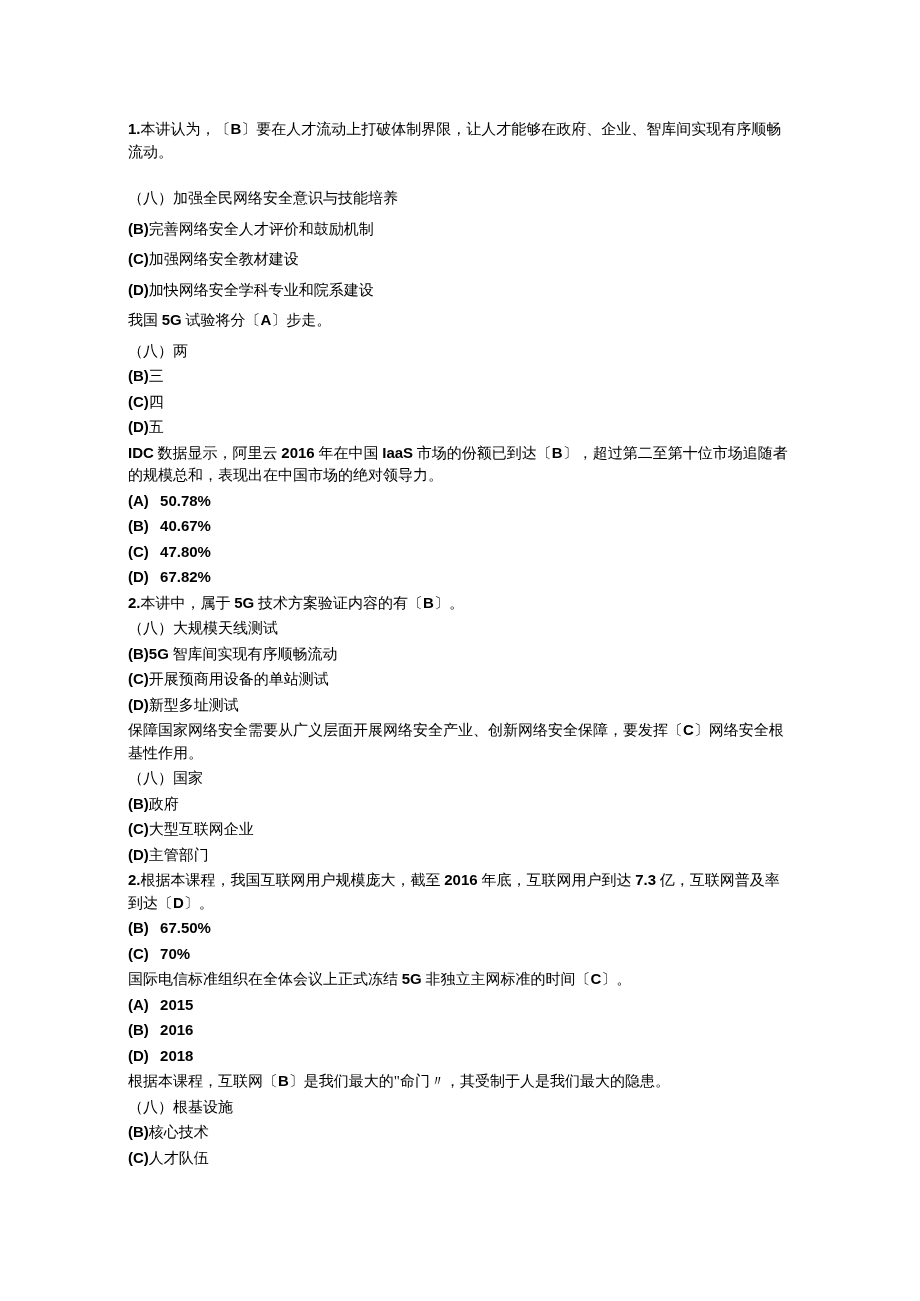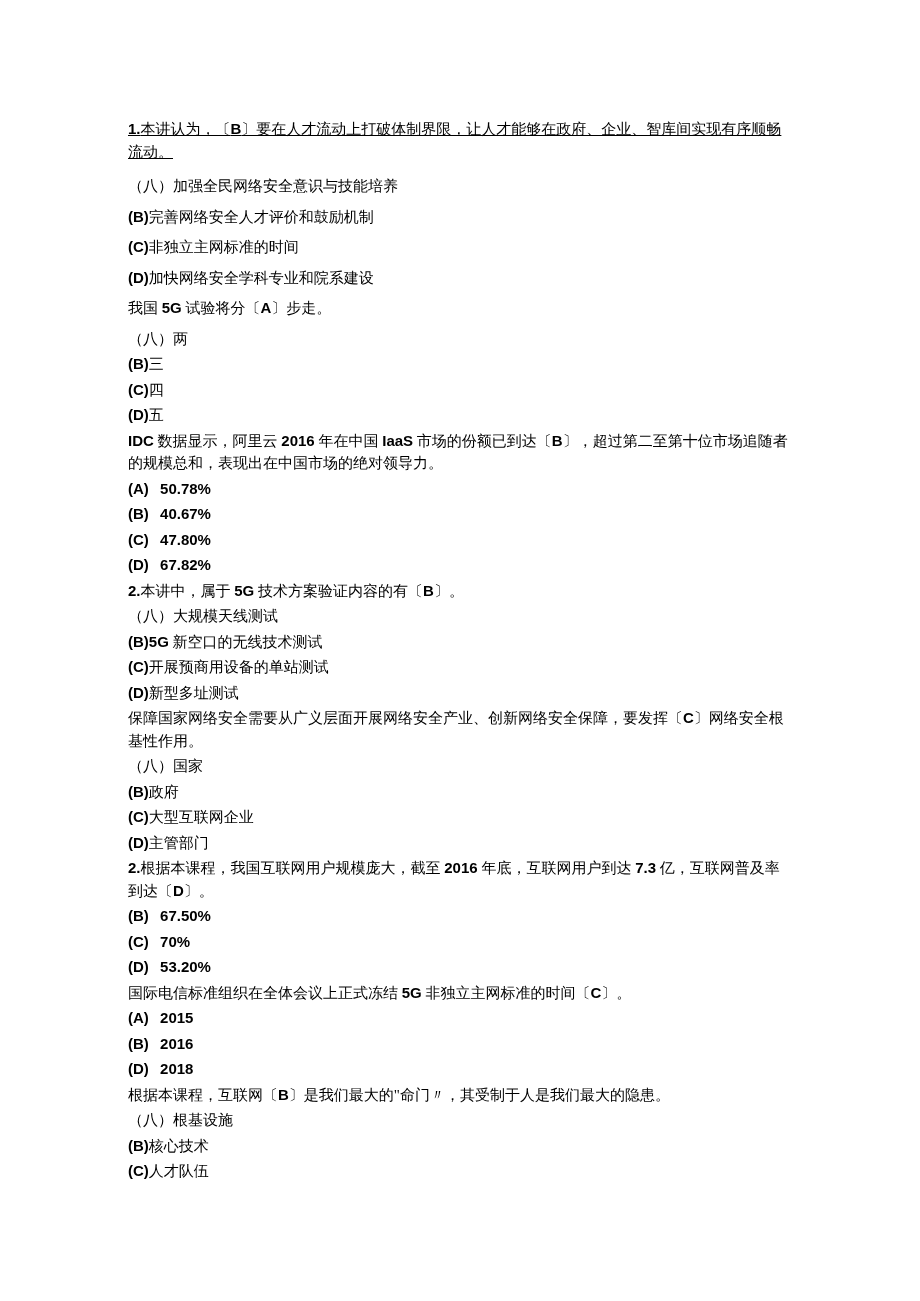--- a/index.html
+++ b/index.html
@@ -10,22 +10,21 @@
     width: 920px;
   }
   .page {
     padding: 110px 128px 80px 128px;
     box-sizing: border-box;
     color: #000;
     font-size: 15px;
     line-height: 1.5;
   }
   .para {
-    margin: 8px 0 12px 0;
-    text-decoration: underline;
+    margin: 8px 0 24px 0;
   }
   .opt-spaced {
     margin: 8px 0;
   }
   .opt-tight {
     margin: 3px 0;
   }
   .bold-latin {
     font-weight: bold;
     font-family: Arial, "Segoe UI", sans-serif;
@@ -48,21 +47,21 @@
 </head>
 <body>
 
 <div class="page">
 
   <div class="para">
     <span class="bold-latin">1.</span><span>本讲认为，〔</span><span class="bracket">B</span><span>〕要在人才流动上打破体制界限，让人才能够在政府、企业、智库间实现有序顺畅流动。</span>
   </div>
   <div class="opt-spaced"><span>（八）</span><span>加强全民网络安全意识与技能培养</span></div>
   <div class="opt-spaced"><span class="opt-lbl">(B)</span><span>完善网络安全人才评价和鼓励机制</span></div>
-  <div class="opt-spaced"><span class="opt-lbl">(C)</span><span>非独立主网标准的时间</span></div>
+  <div class="opt-spaced"><span class="opt-lbl">(C)</span><span>加强网络安全教材建设</span></div>
   <div class="opt-spaced"><span class="opt-lbl">(D)</span><span>加快网络安全学科专业和院系建设</span></div>
 
   <div class="opt-spaced">
     <span>我国 </span><span class="bold-latin">5G</span><span> 试验将分〔</span><span class="bracket">A</span><span>〕步走。</span>
   </div>
   <div class="opt-tight"><span>（八）</span><span>两</span></div>
   <div class="opt-tight"><span class="opt-lbl">(B)</span><span>三</span></div>
   <div class="opt-tight"><span class="opt-lbl">(C)</span><span>四</span></div>
   <div class="opt-tight"><span class="opt-lbl">(D)</span><span>五</span></div>
 
@@ -71,38 +70,37 @@
   </div>
   <div class="opt-tight"><span class="opt-lbl">(A)</span>&nbsp;&nbsp;&nbsp;<span class="opt-val">50.78%</span></div>
   <div class="opt-tight"><span class="opt-lbl">(B)</span>&nbsp;&nbsp;&nbsp;<span class="opt-val">40.67%</span></div>
   <div class="opt-tight"><span class="opt-lbl">(C)</span>&nbsp;&nbsp;&nbsp;<span class="opt-val">47.80%</span></div>
   <div class="opt-tight"><span class="opt-lbl">(D)</span>&nbsp;&nbsp;&nbsp;<span class="opt-val">67.82%</span></div>
 
   <div class="opt-tight">
     <span class="bold-latin">2.</span><span>本讲中，属于 </span><span class="bold-latin">5G</span><span> 技术方案验证内容的有〔</span><span class="bracket">B</span><span>〕。</span>
   </div>
   <div class="opt-tight"><span>（八）</span><span>大规模天线测试</span></div>
-  <div class="opt-tight"><span class="opt-lbl">(B)5G</span><span> 新空口的无线技术测试</span></div>
+  <div class="opt-tight"><span class="opt-lbl">(B)5G</span><span> 智库间实现有序顺畅流动</span></div>
   <div class="opt-tight"><span class="opt-lbl">(C)</span><span>开展预商用设备的单站测试</span></div>
   <div class="opt-tight"><span class="opt-lbl">(D)</span><span>新型多址测试</span></div>
 
   <div class="opt-tight">
     <span>保障国家网络安全需要从广义层面开展网络安全产业、创新网络安全保障，要发挥〔</span><span class="bracket">C</span><span>〕网络安全根基性作用。</span>
   </div>
   <div class="opt-tight"><span>（八）</span><span>国家</span></div>
   <div class="opt-tight"><span class="opt-lbl">(B)</span><span>政府</span></div>
   <div class="opt-tight"><span class="opt-lbl">(C)</span><span>大型互联网企业</span></div>
   <div class="opt-tight"><span class="opt-lbl">(D)</span><span>主管部门</span></div>
 
   <div class="opt-tight">
     <span class="bold-latin">2.</span><span>根据本课程，我国互联网用户规模庞大，截至 </span><span class="bold-latin">2016</span><span> 年底，互联网用户到达 </span><span class="bold-latin">7.3</span><span> 亿，互联网普及率到达〔</span><span class="bracket">D</span><span>〕。</span>
   </div>
   <div class="opt-tight"><span class="opt-lbl">(B)</span>&nbsp;&nbsp;&nbsp;<span class="opt-val">67.50%</span></div>
   <div class="opt-tight"><span class="opt-lbl">(C)</span>&nbsp;&nbsp;&nbsp;<span class="opt-val">70%</span></div>
-  <div class="opt-tight"><span class="opt-lbl">(D)</span>&nbsp;&nbsp;&nbsp;<span class="opt-val">53.20%</span></div>
 
   <div class="opt-tight">
     <span>国际电信标准组织在全体会议上正式冻结 </span><span class="bold-latin">5G</span><span> 非独立主网标准的时间〔</span><span class="bracket">C</span><span>〕。</span>
   </div>
   <div class="opt-tight"><span class="opt-lbl">(A)</span>&nbsp;&nbsp;&nbsp;<span class="opt-val">2015</span></div>
   <div class="opt-tight"><span class="opt-lbl">(B)</span>&nbsp;&nbsp;&nbsp;<span class="opt-val">2016</span></div>
   <div class="opt-tight"><span class="opt-lbl">(D)</span>&nbsp;&nbsp;&nbsp;<span class="opt-val">2018</span></div>
 
   <div class="opt-tight">
     <span>根据本课程，互联网〔</span><span class="bracket">B</span><span>〕是我们最大的"命门〃，其受制于人是我们最大的隐患。</span>

